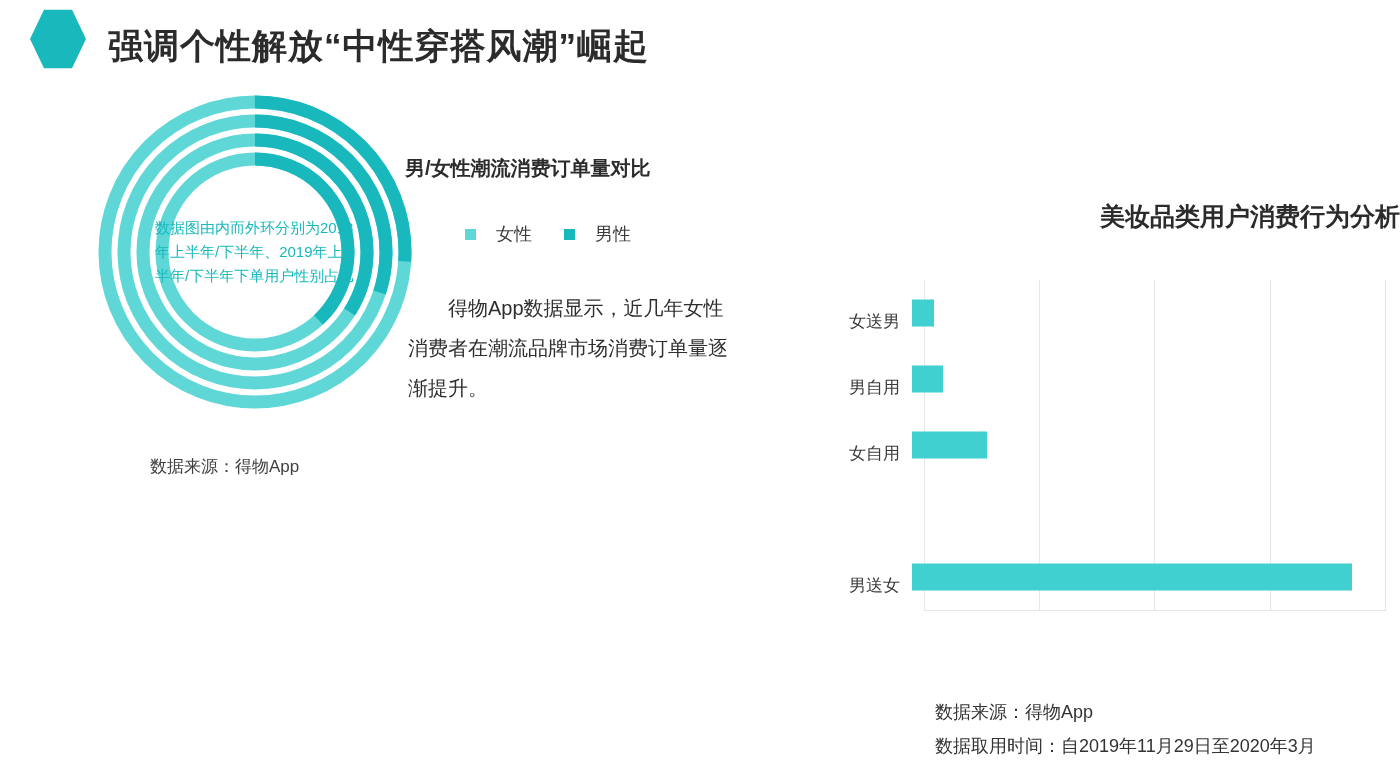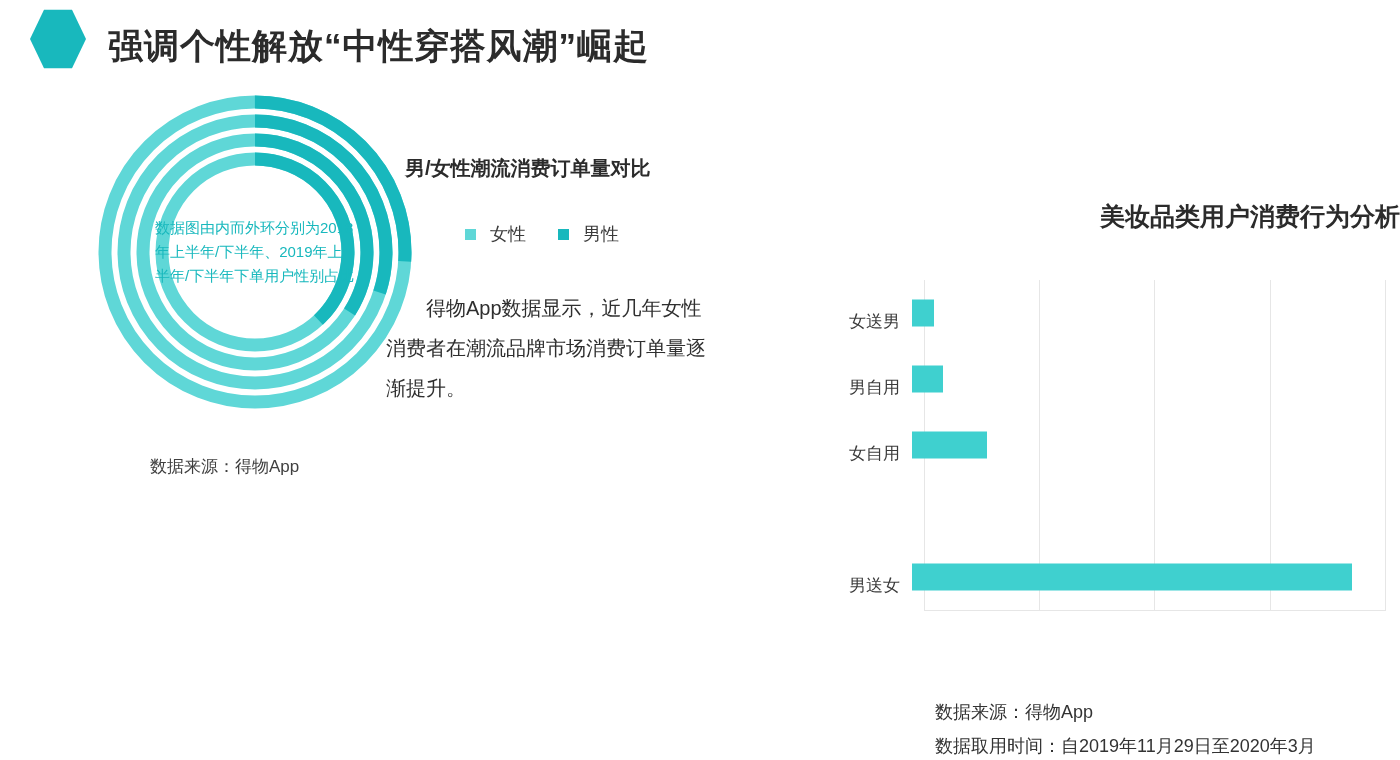--- a/index.html
+++ b/index.html
@@ -79,26 +79,26 @@
     color: #2b2b2b;
     white-space: nowrap;
   }
   #legend {
     position: absolute;
     left: 465px; top: 152px;
     display: flex;
     gap: 32px;
     align-items: center;
   }
-  .legend-item { display: flex; align-items: center; gap: 14px; font-size: 18px; color: #3b3b3b; }
+  .legend-item { display: flex; align-items: center; gap: 20px; font-size: 18px; color: #3b3b3b; }
   .legend-swatch { width: 11px; height: 11px; display: inline-block; }
 
   #order-desc {
     position: absolute;
-    left: 386px; top: 218px;
+    left: 408px; top: 218px;
     width: 330px;
     font-size: 20px;
     line-height: 40px;
     color: #2f2f2f;
     text-indent: 2em;
   }
 
   
   #para {
     position: absolute;

